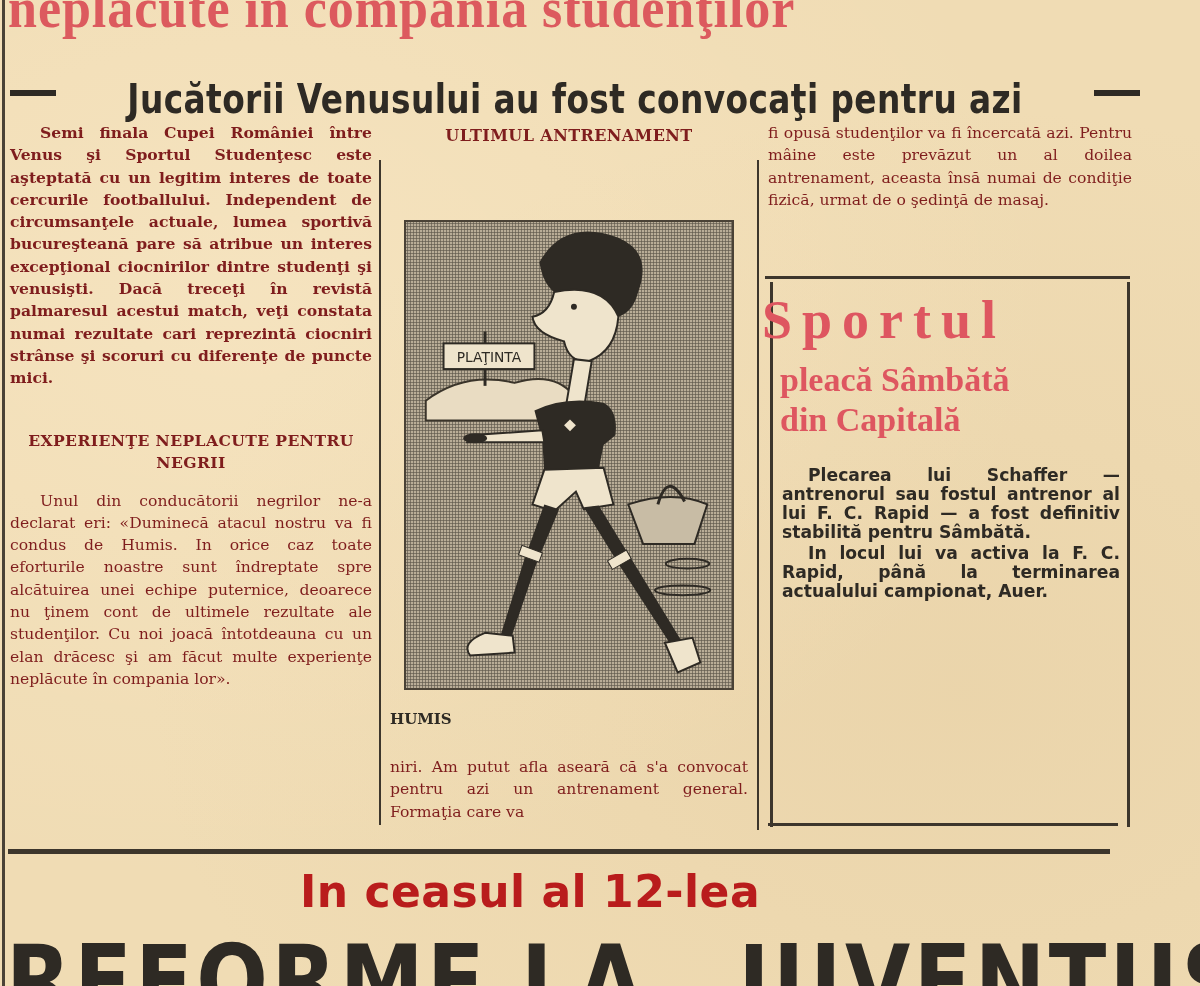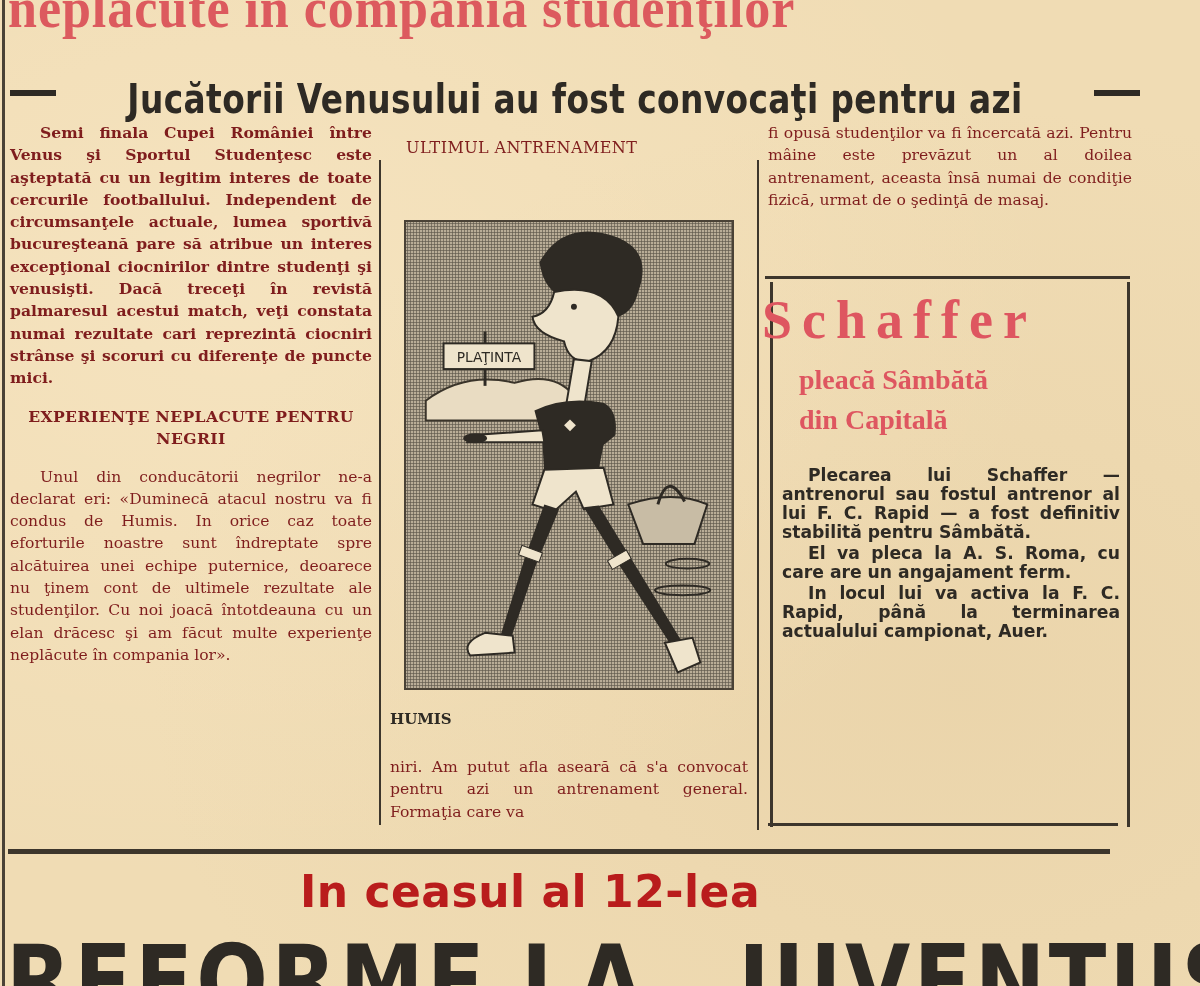--- a/index.html
+++ b/index.html
@@ -37,29 +37,29 @@
 
   .col {
     font-family: "DejaVu Serif", "Liberation Serif", serif;
     font-size: 15.6px; line-height: 22.3px; text-align: justify;
     color: #7f1d1d;
   }
   .col p { margin: 0; text-indent: 30px; }
   .col1 { left: 10px; top: 122px; width: 362px; }
   .col1 .lead { font-weight: bold; }
   .col1 h3 {
-    margin: 16px 0 16px 0; font-size: 15.6px; line-height: 22px; text-align: center;
+    margin: 40px 0 16px 0; font-size: 15.6px; line-height: 22px; text-align: center;
     font-weight: bold; letter-spacing: 0.4px;
   }
   .vrule { width: 2px; background: #3d362c; }
   .v1 { left: 379px; top: 160px; height: 665px; }
   .v2 { left: 757px; top: 160px; height: 670px; }
 
   .col2 { left: 390px; top: 122px; width: 358px; }
-  .col2 h3 { margin: 16px; font-size: 16px; line-height: 20px; font-weight: normal; letter-spacing: 0.4px; }
+  .col2 h3 { margin: 4px; font-size: 16px; line-height: 20px; text-align: center; font-weight: bold; letter-spacing: 0.4px; }
   .col2 .below { position: absolute; left: 0; top: 634px; width: 358px; }
 
   .illustration {
     left: 404px; top: 220px; width: 330px; height: 470px;
     background-color: #b9ad97;
     background-image:
       radial-gradient(circle, rgba(40,36,30,0.55) 0.9px, transparent 1.3px);
     background-size: 3px 3px;
     border: 2px solid #4a4236;
     box-sizing: border-box; overflow: hidden;
@@ -80,21 +80,21 @@
   .box-bot-rule { left: 768px; top: 823px; width: 350px; }
   .schaffer {
     left: 762px; top: 288px;
     font-family: "Liberation Serif", "DejaVu Serif", serif;
     font-weight: bold; font-size: 54px; color: #de5660; letter-spacing: 10px;
     line-height: 64px;
   }
   .red-sub {
     left: 780px; top: 360px; width: 330px;
     font-family: "Liberation Serif", "DejaVu Serif", serif; font-weight: bold;
-    font-size: 28px; line-height: 40px; color: #de5660; margin-left: 19px;
+    font-size: 34px; line-height: 40px; color: #de5660;
   }
   .box-text {
     left: 782px; top: 466px; width: 338px;
     font-family: "DejaVu Sans", "Liberation Sans", sans-serif; font-weight: bold;
     font-size: 17.2px; line-height: 19px; text-align: justify; color: #2e2a24;
   }
   .box-text p { margin: 0 0 2px 0; text-indent: 26px; }
 
   .page-rule { left: 8px; top: 849px; width: 1102px; height: 5px; background: #3d362c; }
   .clock-head {
@@ -178,27 +178,26 @@
 <div class="abs caption">HUMIS</div>
 
 <div class="abs vrule v2"></div>
 
 <div class="abs col col3">
   <p style="text-indent:0">fi opusă studenţilor va fi încercată azi. Pentru mâine este prevăzut un al doilea antrenament, aceasta însă numai de condiţie fizică, urmat de o şedinţă de masaj.</p>
 </div>
 
 <div class="abs hrule-thin box-top-rule"></div>
 <div class="abs box"></div>
-<div class="abs schaffer">Schaffer</div>
+<div class="abs schaffer">Sportul</div>
 <div class="abs red-sub">
   <div>pleacă Sâmbătă</div>
   <div>din Capitală</div>
 </div>
 <div class="abs box-text">
   <p>Plecarea lui Schaffer — antrenorul sau fostul antrenor al lui F. C. Rapid — a fost definitiv stabilită pentru Sâmbătă.</p>
-  <p>El va pleca la A. S. Roma, cu care are un angajament ferm.</p>
   <p>In locul lui va activa la F. C. Rapid, până la terminarea actualului campionat, Auer.</p>
 </div>
 <div class="abs hrule-thin box-bot-rule"></div>
 
 <div class="abs page-rule"></div>
 <div class="abs clock-head">In ceasul al 12-lea</div>
 <div class="abs big-head">REFORME LA „JUVENTUS"</div>
 
 </body></html>

